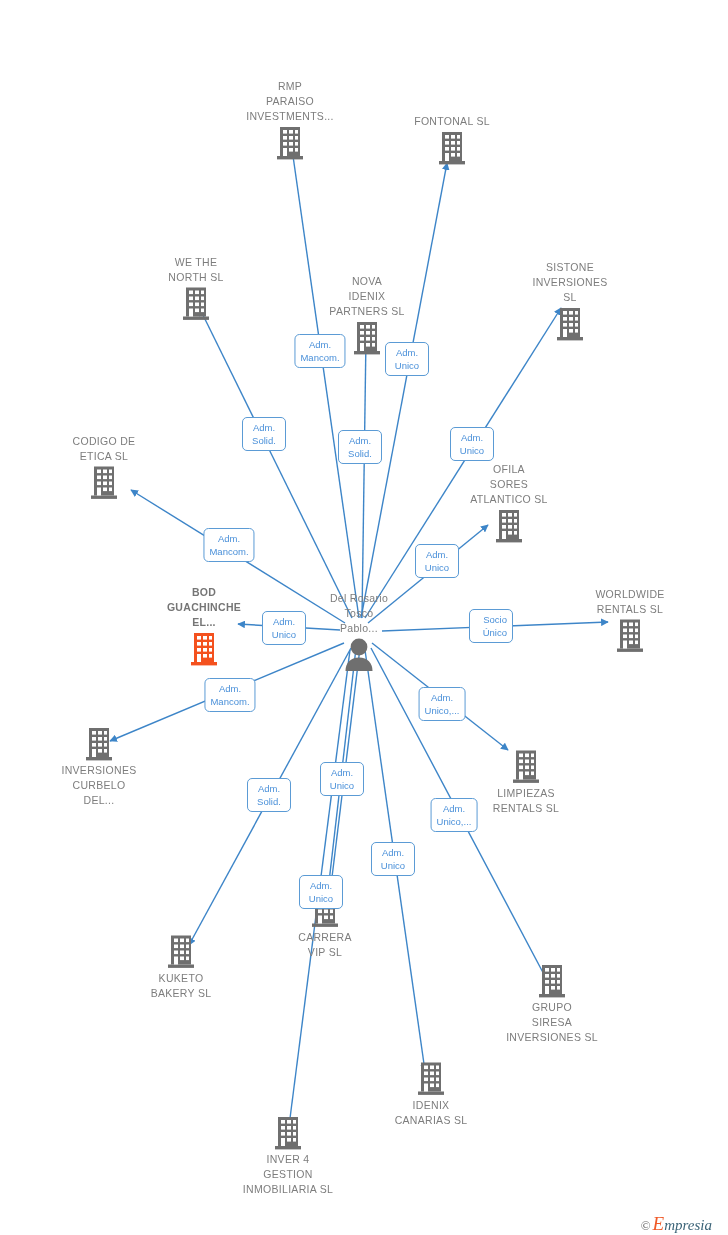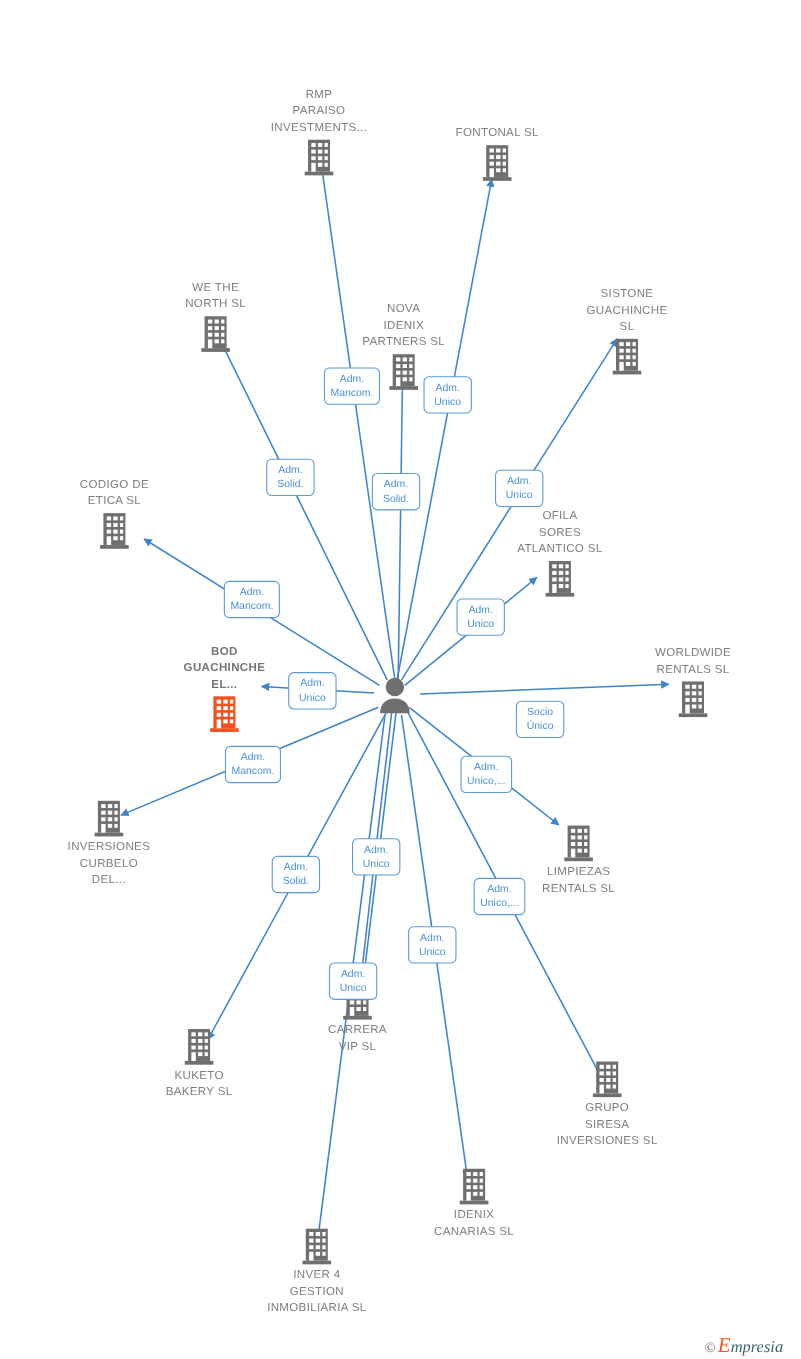--- a/index.html
+++ b/index.html
@@ -207,21 +207,21 @@
             <rect x="8" y="17" width="4" height="3.6" fill="#fff"></rect>
             <rect x="14" y="17" width="4" height="3.6" fill="#fff"></rect>
             <rect x="20" y="17" width="3" height="3.6" fill="#fff"></rect>
             <rect x="8" y="23" width="4" height="8" fill="#fff"></rect>
             <rect x="14" y="23" width="4" height="3.6" fill="#fff"></rect>
             <rect x="20" y="23" width="3" height="3.6" fill="#fff"></rect>
           </svg></div>
       </div>
       <div class="node" style="left: 570px; top: 281px;">
         <div class="node-label">SISTONE
-GUACHINCHE
+INVERSIONES
 SL</div>
         <div class="node-icon"><svg width="30" height="36" viewBox="0 0 30 36">
             <rect x="5" y="2" width="20" height="29" fill="#6f6f6f"></rect>
             <rect x="2" y="31" width="26" height="3.4" fill="#6f6f6f"></rect>
             <rect x="8" y="5" width="4" height="3.6" fill="#fff"></rect>
             <rect x="14" y="5" width="4" height="3.6" fill="#fff"></rect>
             <rect x="20" y="5" width="3" height="3.6" fill="#fff"></rect>
             <rect x="8" y="11" width="4" height="3.6" fill="#fff"></rect>
             <rect x="14" y="11" width="4" height="3.6" fill="#fff"></rect>
             <rect x="20" y="11" width="3" height="3.6" fill="#fff"></rect>
@@ -452,20 +452,23 @@
             <rect x="20" y="17" width="3" height="3.6" fill="#fff"></rect>
             <rect x="8" y="23" width="4" height="8" fill="#fff"></rect>
             <rect x="14" y="23" width="4" height="3.6" fill="#fff"></rect>
             <rect x="20" y="23" width="3" height="3.6" fill="#fff"></rect>
           </svg></div>
         <div class="node-label">INVER 4
 GESTION
 INMOBILIARIA SL</div>
       </div>
       <div class="person-node" style="left: 359px; top: 612px;">
+        <div class="node-label">Del Rosario
+Tosco
+Pablo...</div>
         <div class="node-icon"><svg width="34" height="36" viewBox="0 0 34 36">
             <circle cx="17" cy="10" r="8.4" fill="#6f6f6f"></circle>
             <path d="M17 20.5 C8.5 20.5 3.5 26 3.5 34 L30.5 34 C30.5 26 25.5 20.5 17 20.5 Z" fill="#6f6f6f"></path>
           </svg></div>
       </div>
     </div>
   <div id="badges-layer">
       <div class="badge" style="left: 320px; top: 331px;">Adm.
 Mancom.</div>
       <div class="badge" style="left: 407px; top: 339px;">Adm.
@@ -475,21 +478,21 @@
       <div class="badge" style="left: 360px; top: 427px;">Adm.
 Solid.</div>
       <div class="badge" style="left: 472px; top: 424px;">Adm.
 Unico</div>
       <div class="badge" style="left: 437px; top: 541px;">Adm.
 Unico</div>
       <div class="badge" style="left: 229px; top: 525px;">Adm.
 Mancom.</div>
       <div class="badge" style="left: 284px; top: 608px;">Adm.
 Unico</div>
-      <div class="badge" style="left: 491px; top: 634px;">Socio
+      <div class="badge" style="left: 491px; top: 606px; text-align: right;">Socio
 Único</div>
       <div class="badge" style="left: 230px; top: 675px;">Adm.
 Mancom.</div>
       <div class="badge" style="left: 442px; top: 684px;">Adm.
 Unico,...</div>
       <div class="badge" style="left: 269px; top: 775px;">Adm.
 Solid.</div>
       <div class="badge" style="left: 342px; top: 759px;">Adm.
 Unico</div>
       <div class="badge" style="left: 454px; top: 795px;">Adm.

